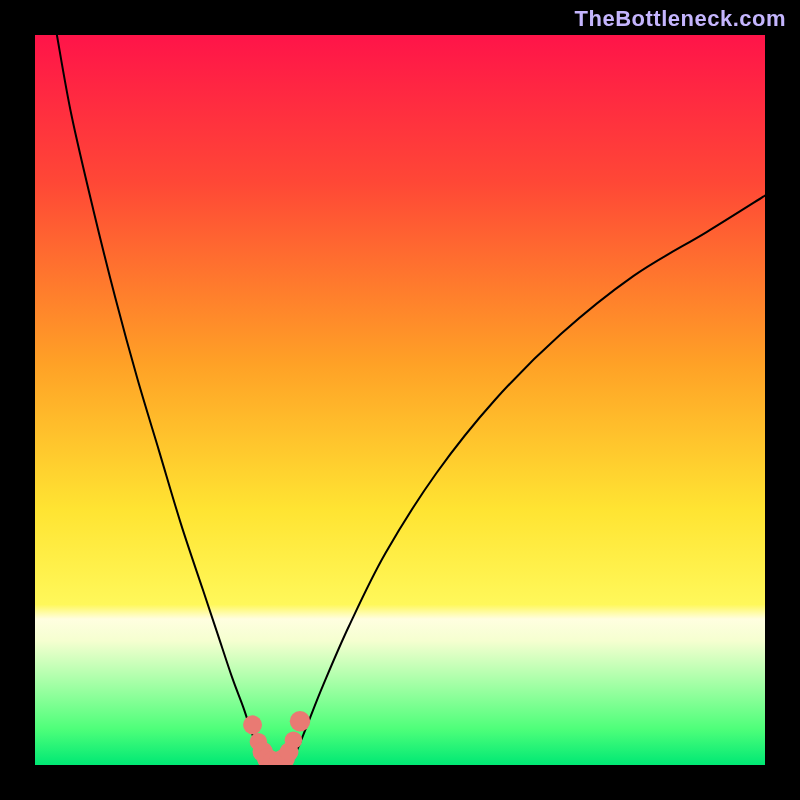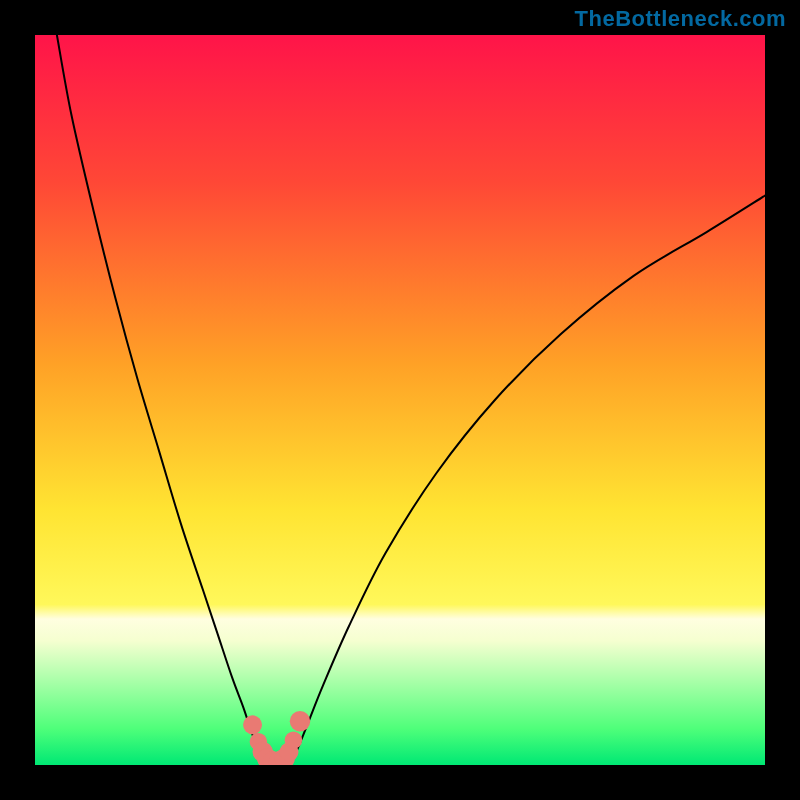--- a/index.html
+++ b/index.html
@@ -14,21 +14,21 @@
   .stage {
     position: relative;
     width: 800px;
     height: 800px;
     background: #000;
   }
   .watermark {
     position: absolute;
     top: 6px;
     right: 14px;
-    color: #0369a1;
+    color: #c4b5fd;
     font-size: 22px;
     font-weight: 600;
     letter-spacing: 0.5px;
     user-select: none;
   }
   .plot-wrap {
     position: absolute;
     left: 35px;
     top: 35px;
     width: 730px;

